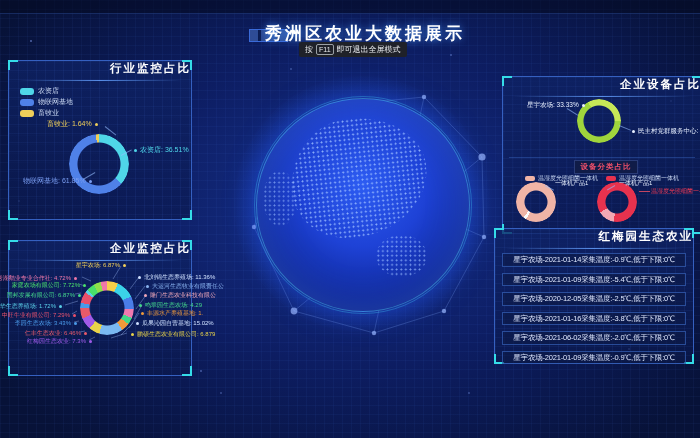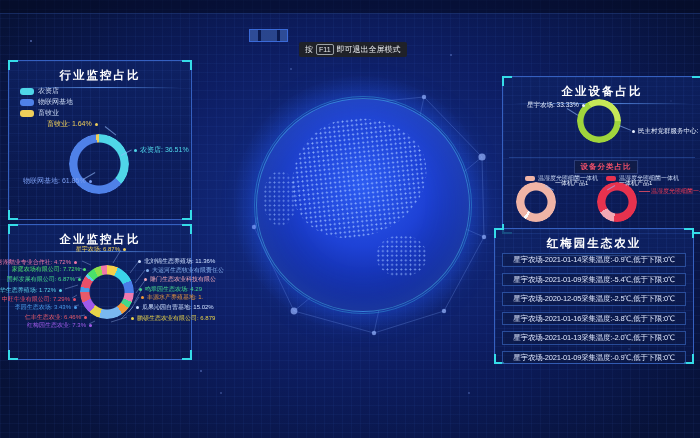--- a/index.html
+++ b/index.html
@@ -51,26 +51,26 @@
   .panel{position:absolute;border:1px solid var(--panel-border,rgba(53,96,192,.45));
     background-image:linear-gradient(rgba(90,140,255,.06) 1px,transparent 1px),
       linear-gradient(90deg,rgba(90,140,255,.06) 1px,transparent 1px),
       linear-gradient(180deg,rgba(14,34,100,.78),rgba(10,24,76,.6));
     background-size:9px 9px,9px 9px,100% 100%;}
   .cr{position:absolute;width:8px;height:8px;border:0 solid var(--accent,#35dce8);}
   .cr-tl{top:-1px;left:-1px;border-top-width:2px;border-left-width:2px;}
   .cr-tr{top:-1px;right:-1px;border-top-width:2px;border-right-width:2px;}
   .cr-bl{bottom:-1px;left:-1px;border-bottom-width:2px;border-left-width:2px;}
   .cr-br{bottom:-1px;right:-1px;border-bottom-width:2px;border-right-width:2px;}
-  .p-title{padding-top:7px;text-align:center;color:#fff;font-size:11.5px;font-weight:bold;
+  .p-title{padding-top:0;text-align:right;color:#fff;font-size:11.5px;font-weight:bold;
     letter-spacing:2px;}
   .p-underline{height:1px;margin:4px 10px 0;
     background:linear-gradient(90deg,transparent,rgba(100,160,255,.85),transparent);}
   .panel-industry{left:8px;top:60px;width:182px;height:158px;}
-  .panel-enterprise{left:8px;top:224px;width:182px;height:134px;}
+  .panel-enterprise{left:8px;top:240px;width:182px;height:134px;}
   .panel-equipment{left:494px;top:76px;width:198px;height:156px;margin-left:8px;}
   .panel-alarm{left:494px;top:228px;width:198px;height:134px;}
   .panel-enterprise,.panel-equipment{overflow:visible;}
   
   .legend{position:absolute;left:11px;top:25px;}
   .legend-item{display:flex;align-items:center;gap:4px;height:10px;margin-bottom:1px;
     font-size:7px;color:#c8d6f0;cursor:pointer;}
   .sw{width:14px;height:7px;border-radius:3px;}
   .sw-cyan{background:#4fd6e8;}.sw-blue{background:#4f81e8;}.sw-yellow{background:#f0cf5a;}
   
@@ -144,20 +144,21 @@
 </style>
 </head>
 <body>
 
 <div class="screen">
 
   <div class="topbar"></div>
   <div class="particles"></div>
 
   <div class="logo-badge"></div>
+  <div class="main-title">秀洲区农业大数据展示</div>
 
   <div class="fs-tip">
     <span>按</span>
     <span class="keybox">F11</span>
     <span>即可退出全屏模式</span>
   </div>
 
   <div class="globe-glow"></div>
   <svg class="mesh" viewBox="0 0 260 266">
     <g stroke="#7fa2f0" stroke-opacity="0.28" stroke-width="1" fill="none">
@@ -299,18 +300,18 @@
     <i class="cr cr-tr"></i>
     <i class="cr cr-bl"></i>
     <i class="cr cr-br"></i>
     <div class="p-title">红梅园生态农业</div>
     <div class="p-underline"></div>
     <div class="alarm-rows">
       <div class="alarm-row">星宇农场-2021-01-14采集温度:-0.9℃,低于下限:0℃</div>
       <div class="alarm-row">星宇农场-2021-01-09采集温度:-5.4℃,低于下限:0℃</div>
       <div class="alarm-row">星宇农场-2020-12-05采集温度:-2.5℃,低于下限:0℃</div>
       <div class="alarm-row">星宇农场-2021-01-16采集温度:-3.8℃,低于下限:0℃</div>
-      <div class="alarm-row">星宇农场-2021-01-13采集温度:-2.0℃,低于下限:0℃</div>
+      <div class="alarm-row">星宇农场-2021-06-02采集温度:-2.0℃,低于下限:0℃</div>
       <div class="alarm-row">星宇农场-2021-01-09采集温度:-0.9℃,低于下限:0℃</div>
     </div>
   </div>
 
 </div>
 
 </body></html>

